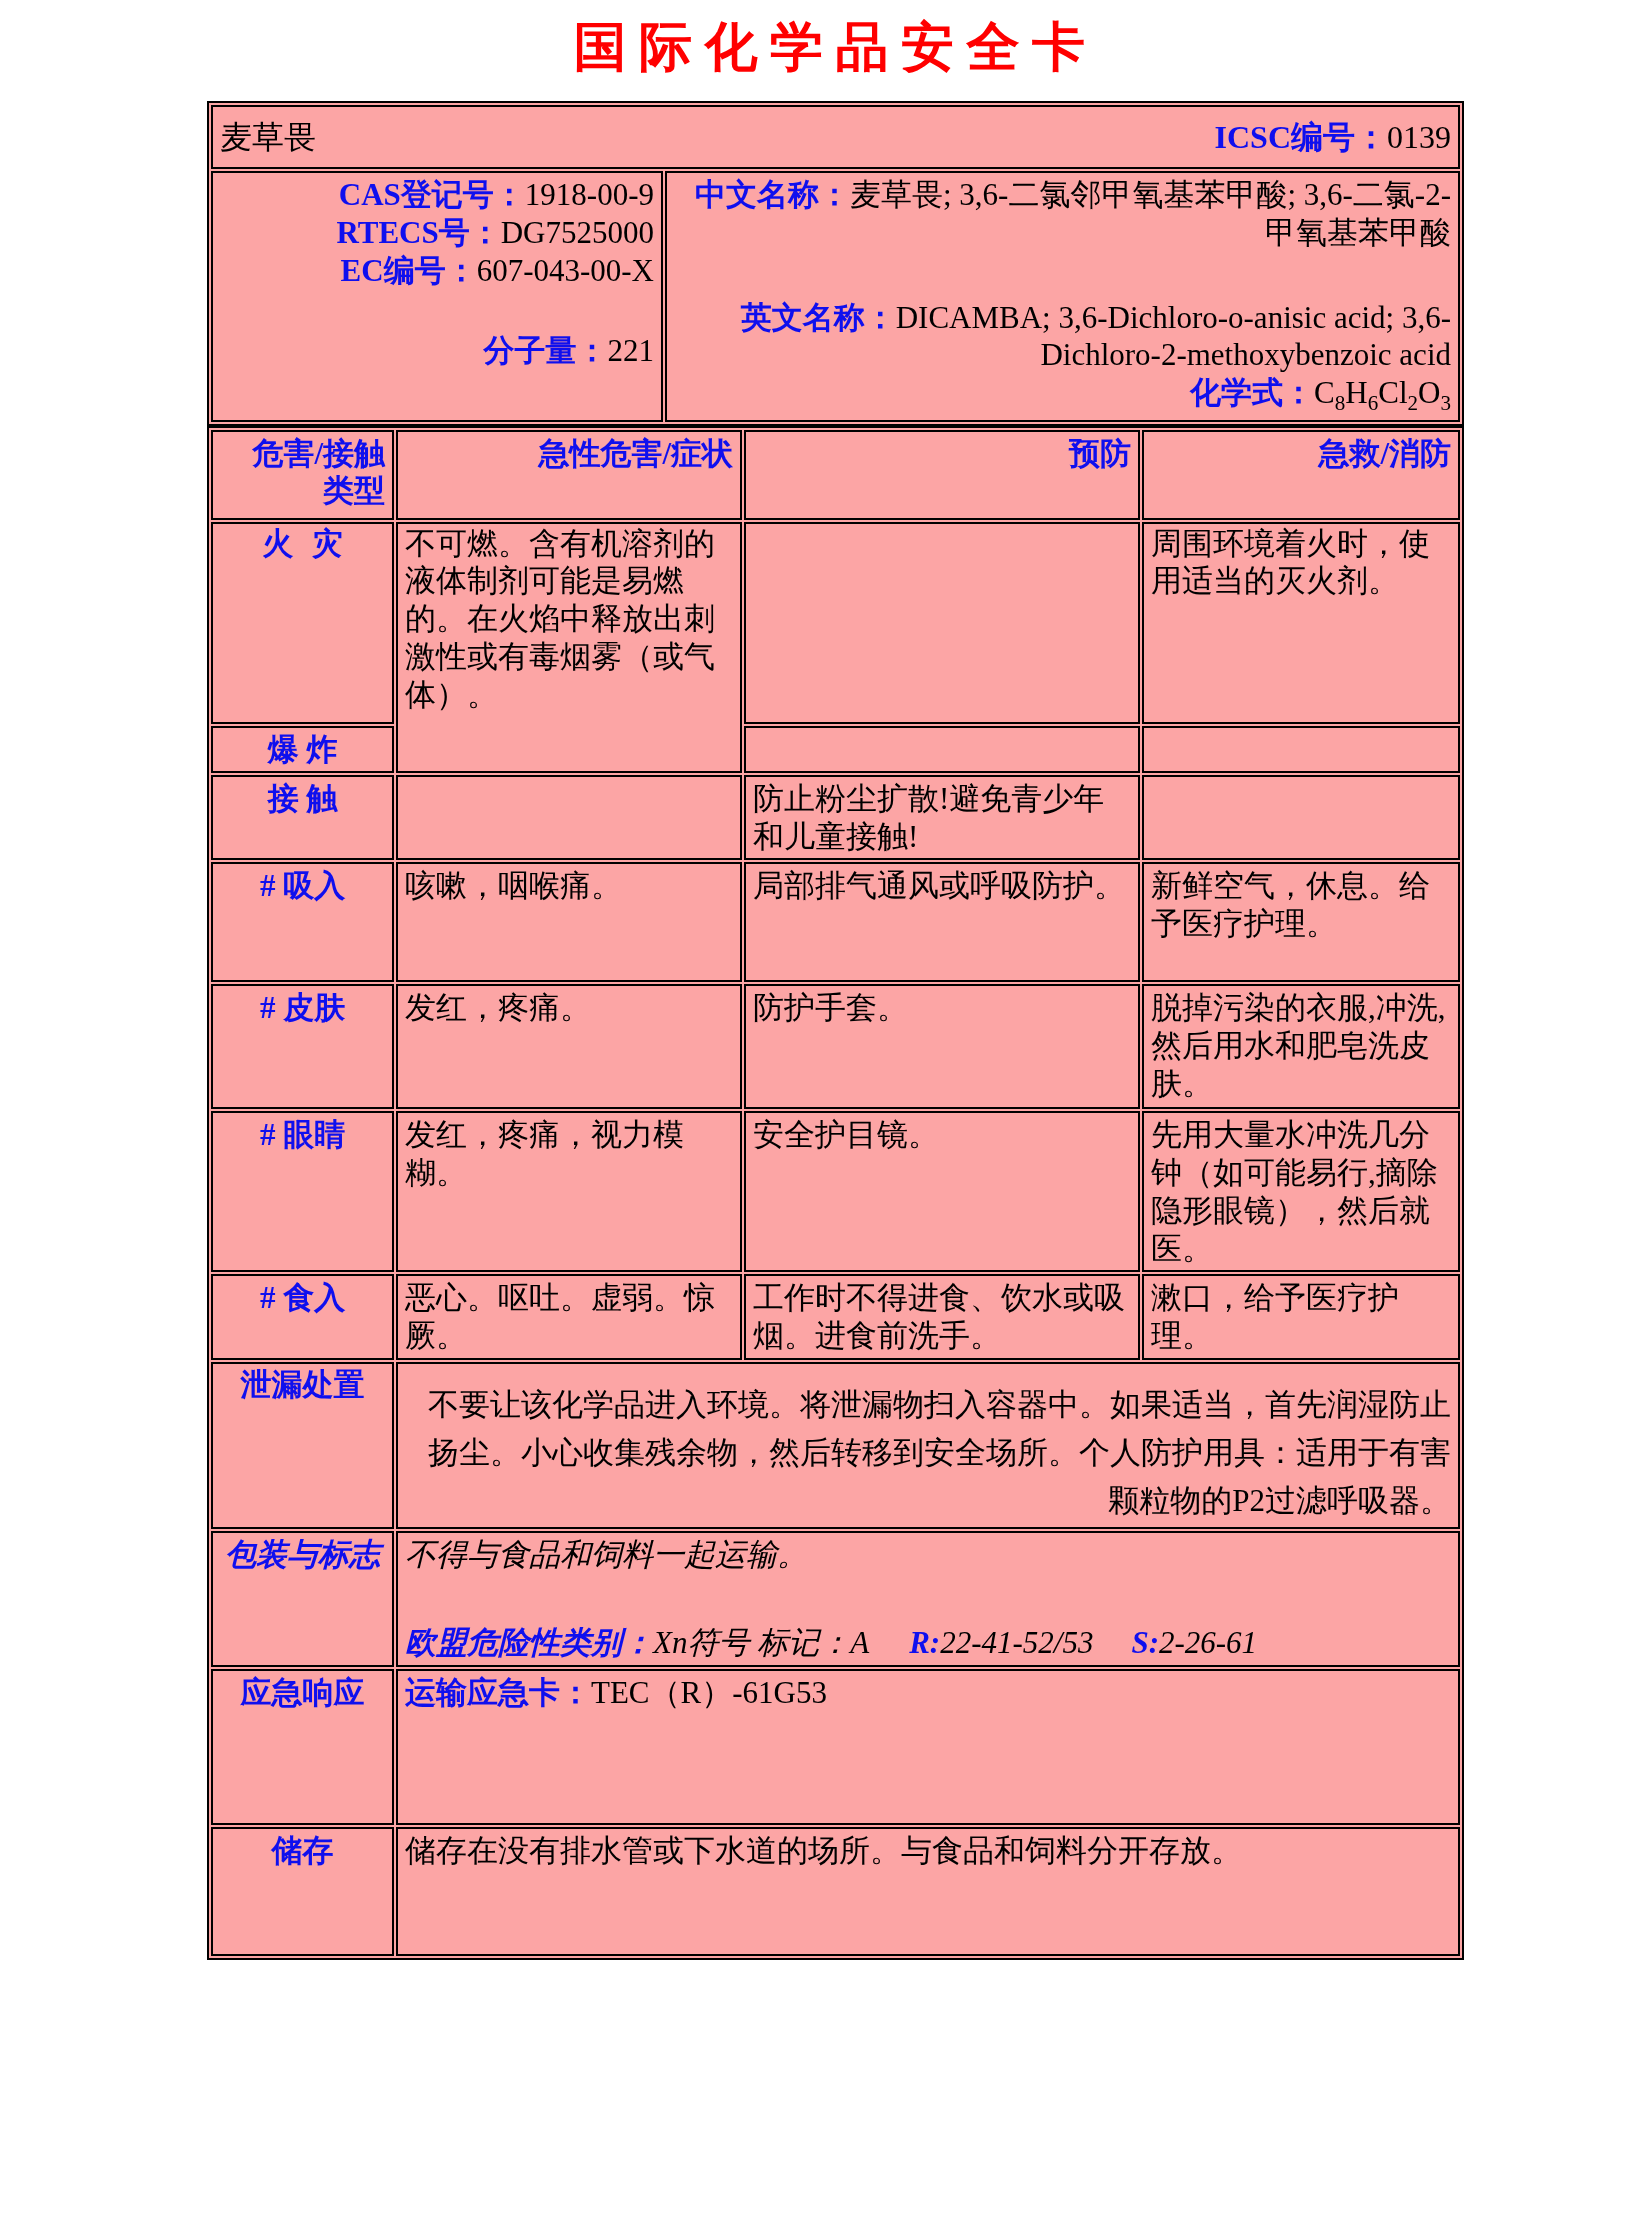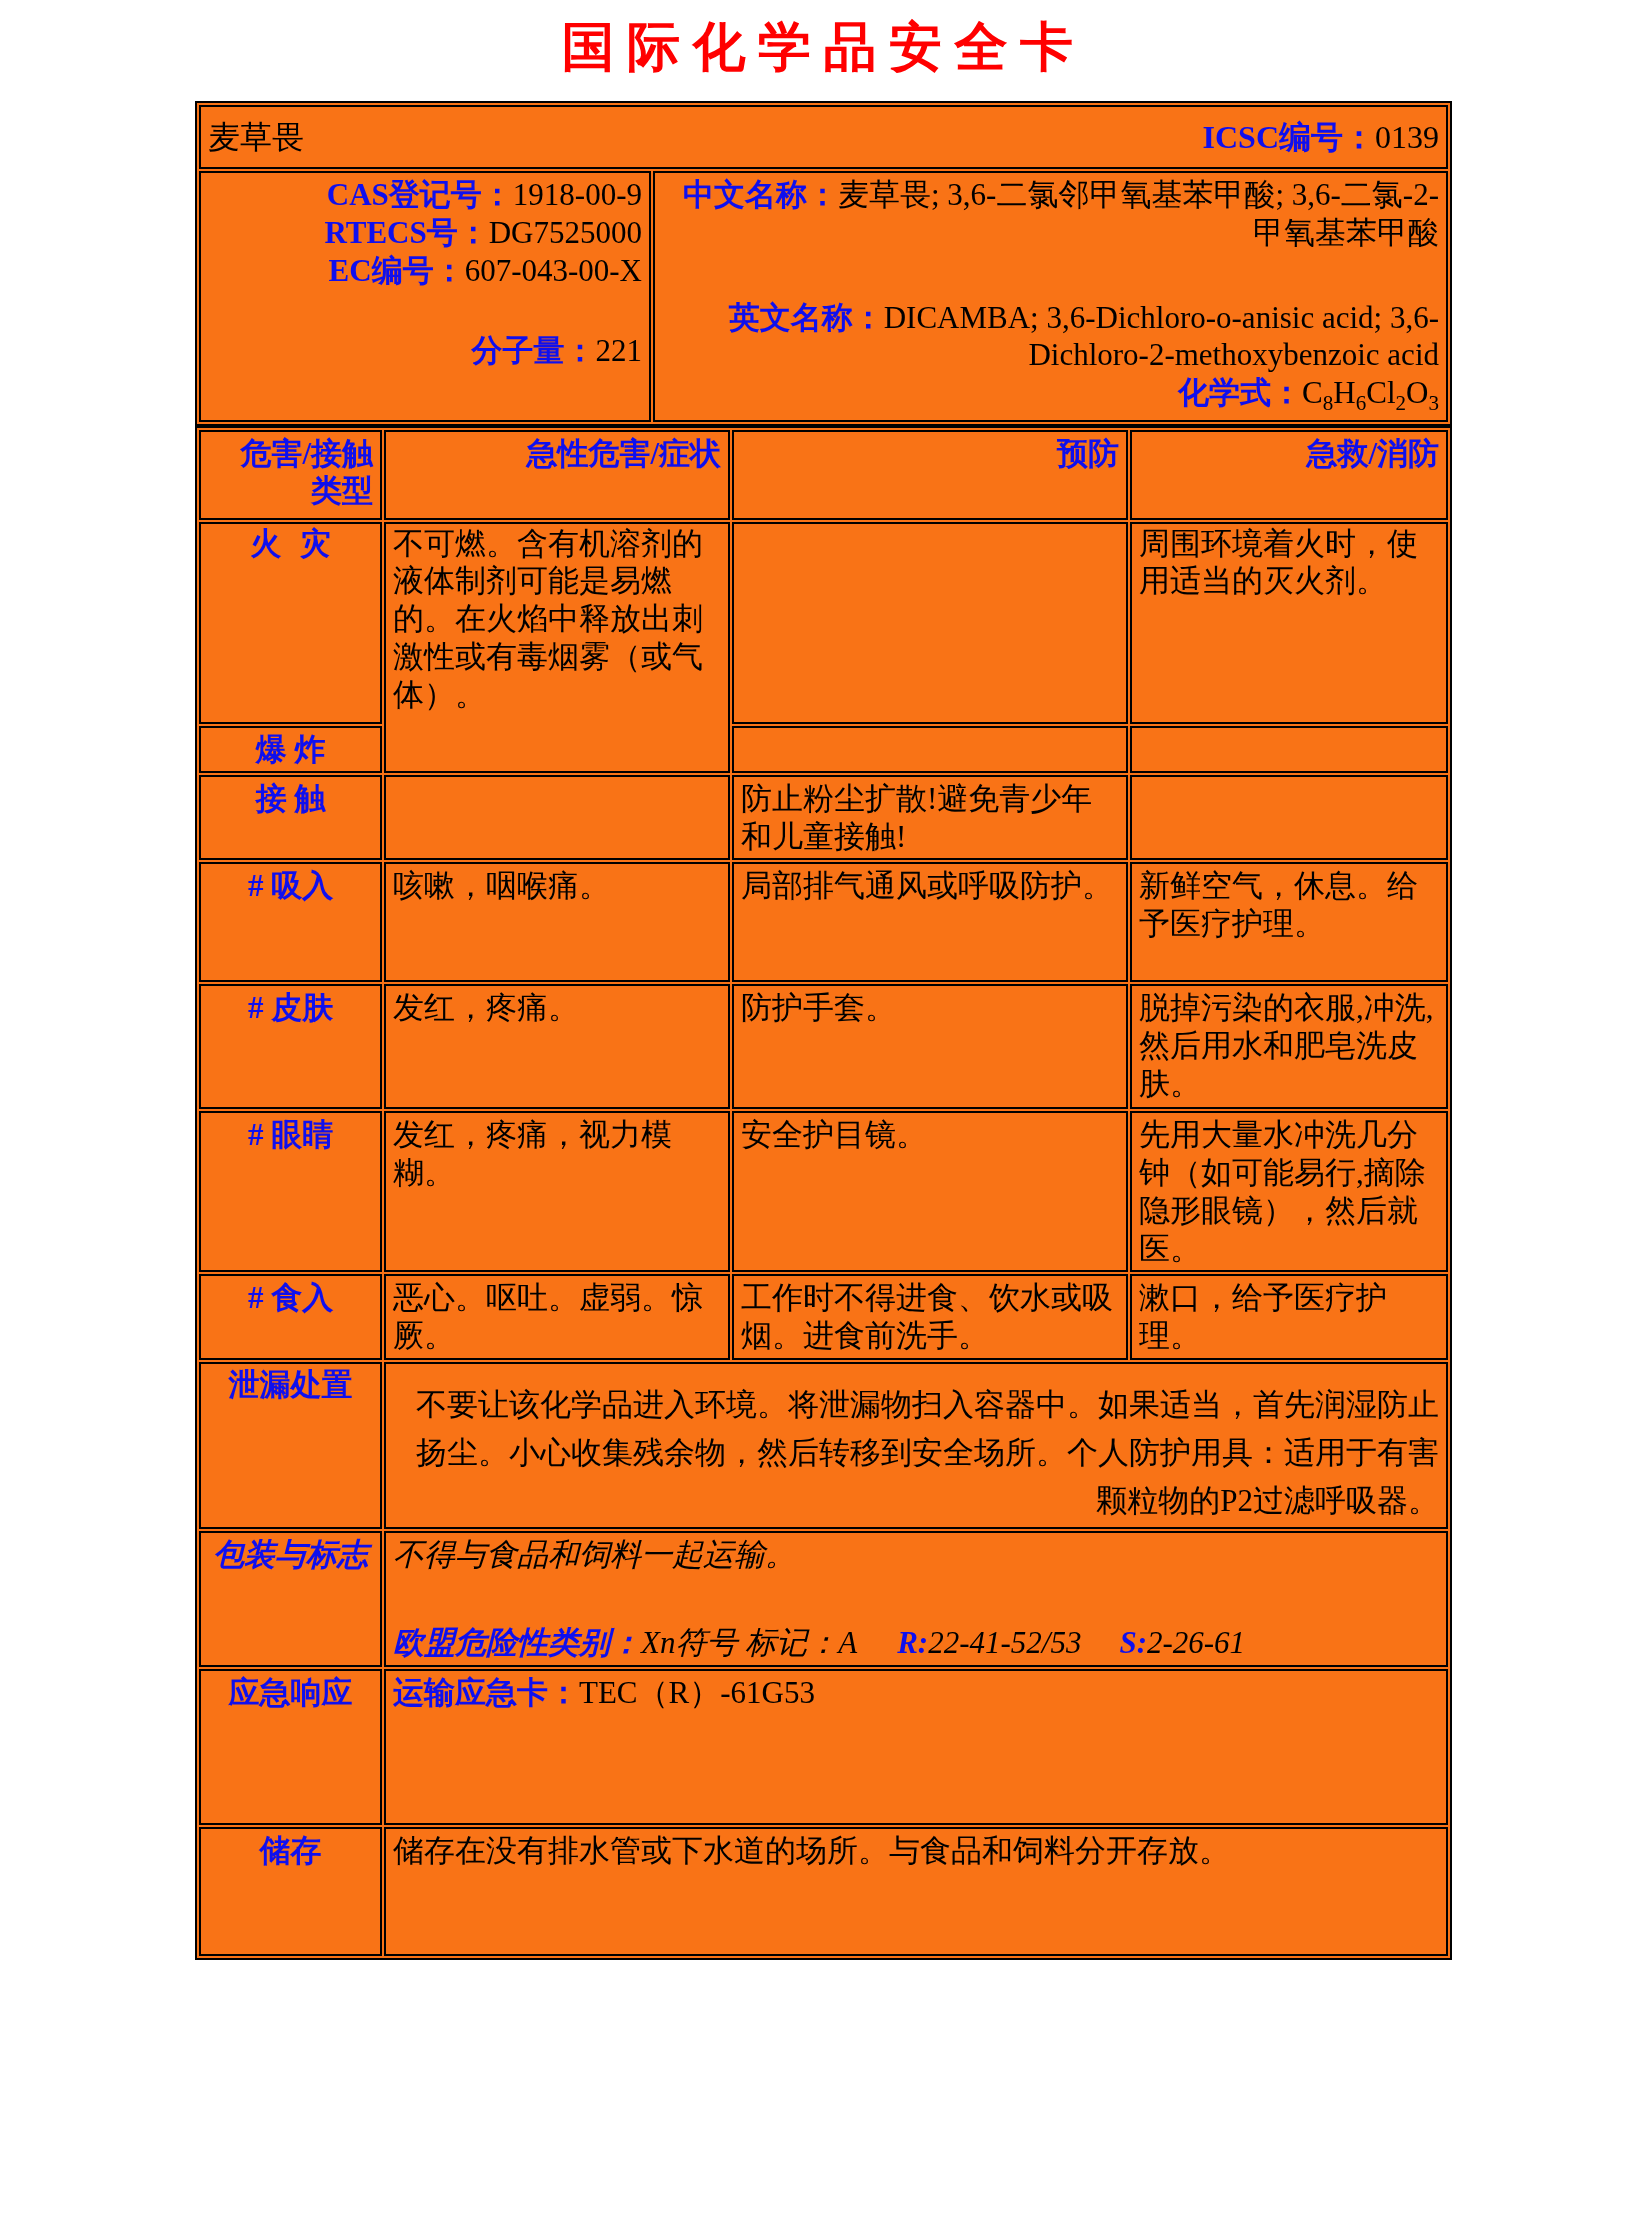--- a/index.html
+++ b/index.html
@@ -4,40 +4,40 @@
 <style>
   :root { --blue:#0000ee; --red:#ff0000; --ink:#000000; }
   * { box-sizing: border-box; }
   html,body { margin:0; padding:0; background:#ffffff; }
   body {
     width:1647px; height:2216px;
     font-family:"Liberation Serif","DejaVu Serif",serif;
     color:var(--ink);
   }
   .page { position:relative; width:1647px; height:2216px; background:#fff; overflow:hidden; }
-  .content { position:absolute; left:195px; top:11px; width:1257px; }
+  .content { position:absolute; left:207px; top:11px; width:1257px; }
 
   .title {
     margin:5.6px 0 23.6px 0;
     text-align:center;
     color:var(--red);
     font-weight:bold;
     font-size:53px;
     letter-spacing:12.5px;
     line-height:1.15;
     font-family:"Liberation Serif","DejaVu Serif",serif;
   }
 
   table.tbl {
     width:100%;
     border-collapse:separate;
     border-spacing:2.1px;
     border:2.1px solid #000;
     table-layout:fixed;
-    background:#f97316;
+    background:#fca5a5;
   }
   table.tbl td {
     border:2.1px solid #000;
     vertical-align:top;
     padding:2.8px 7px;
     font-size:31px;
     line-height:1.22;
     overflow:hidden;
   }
 

